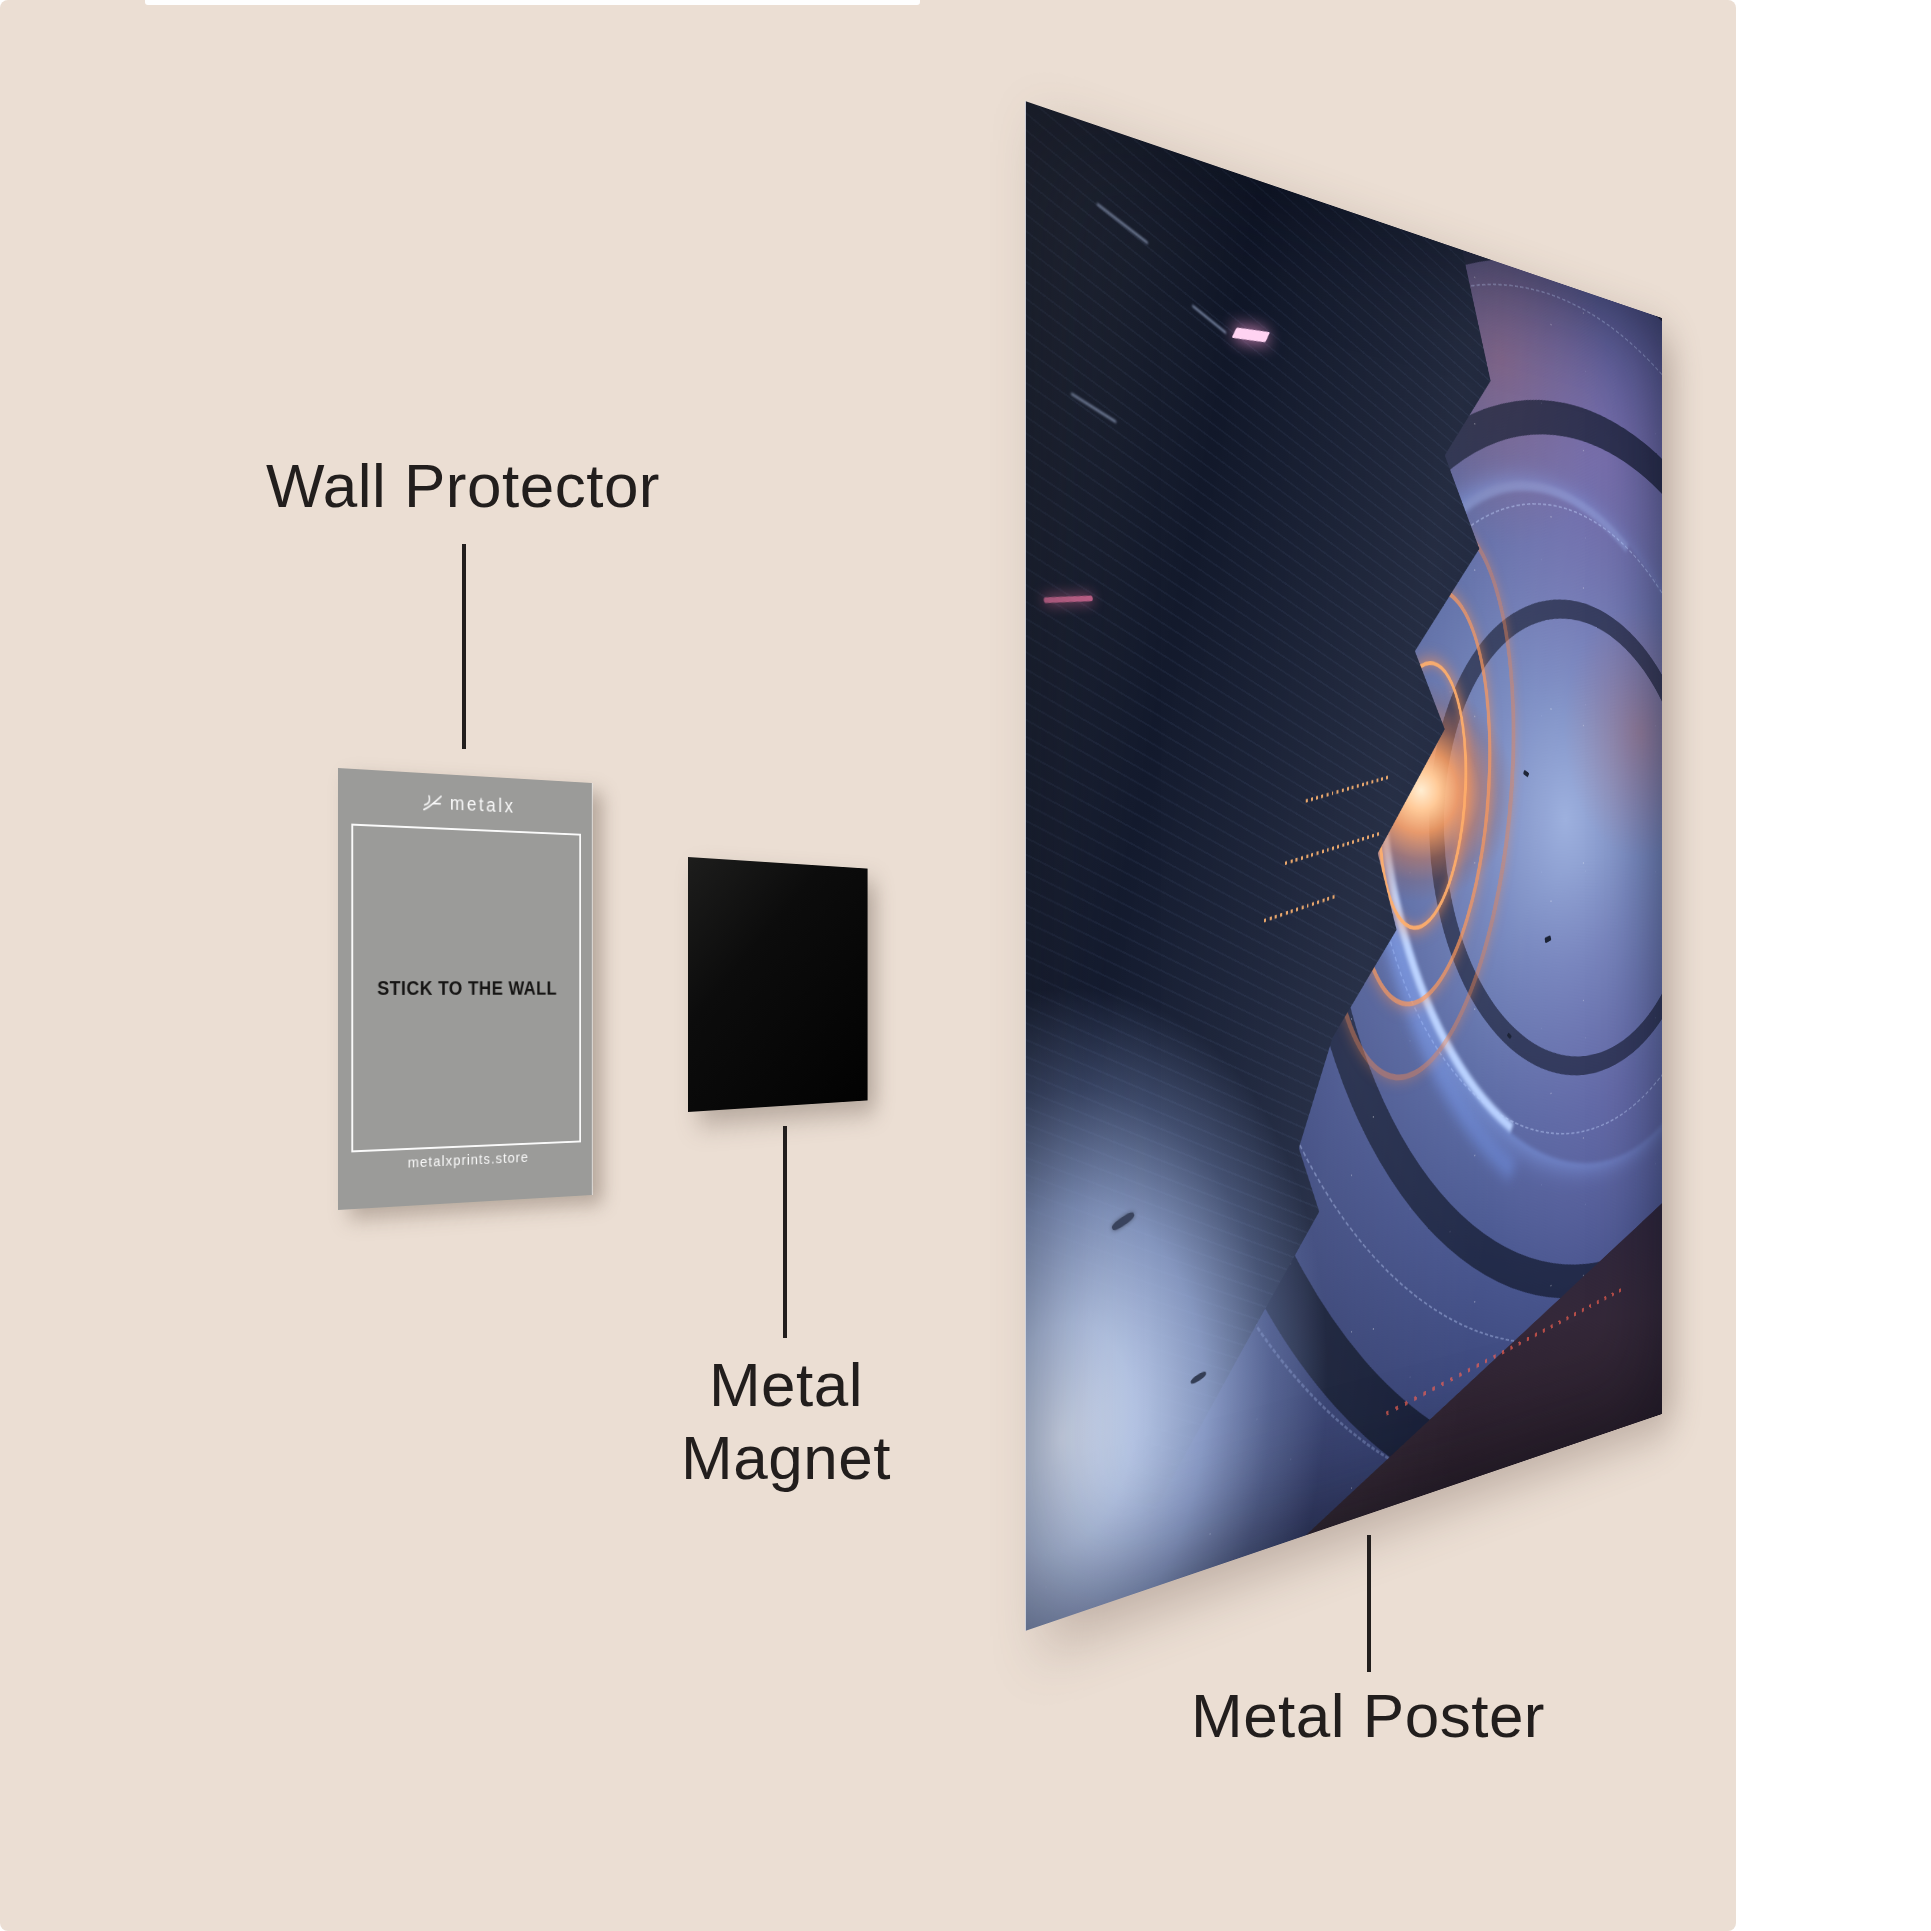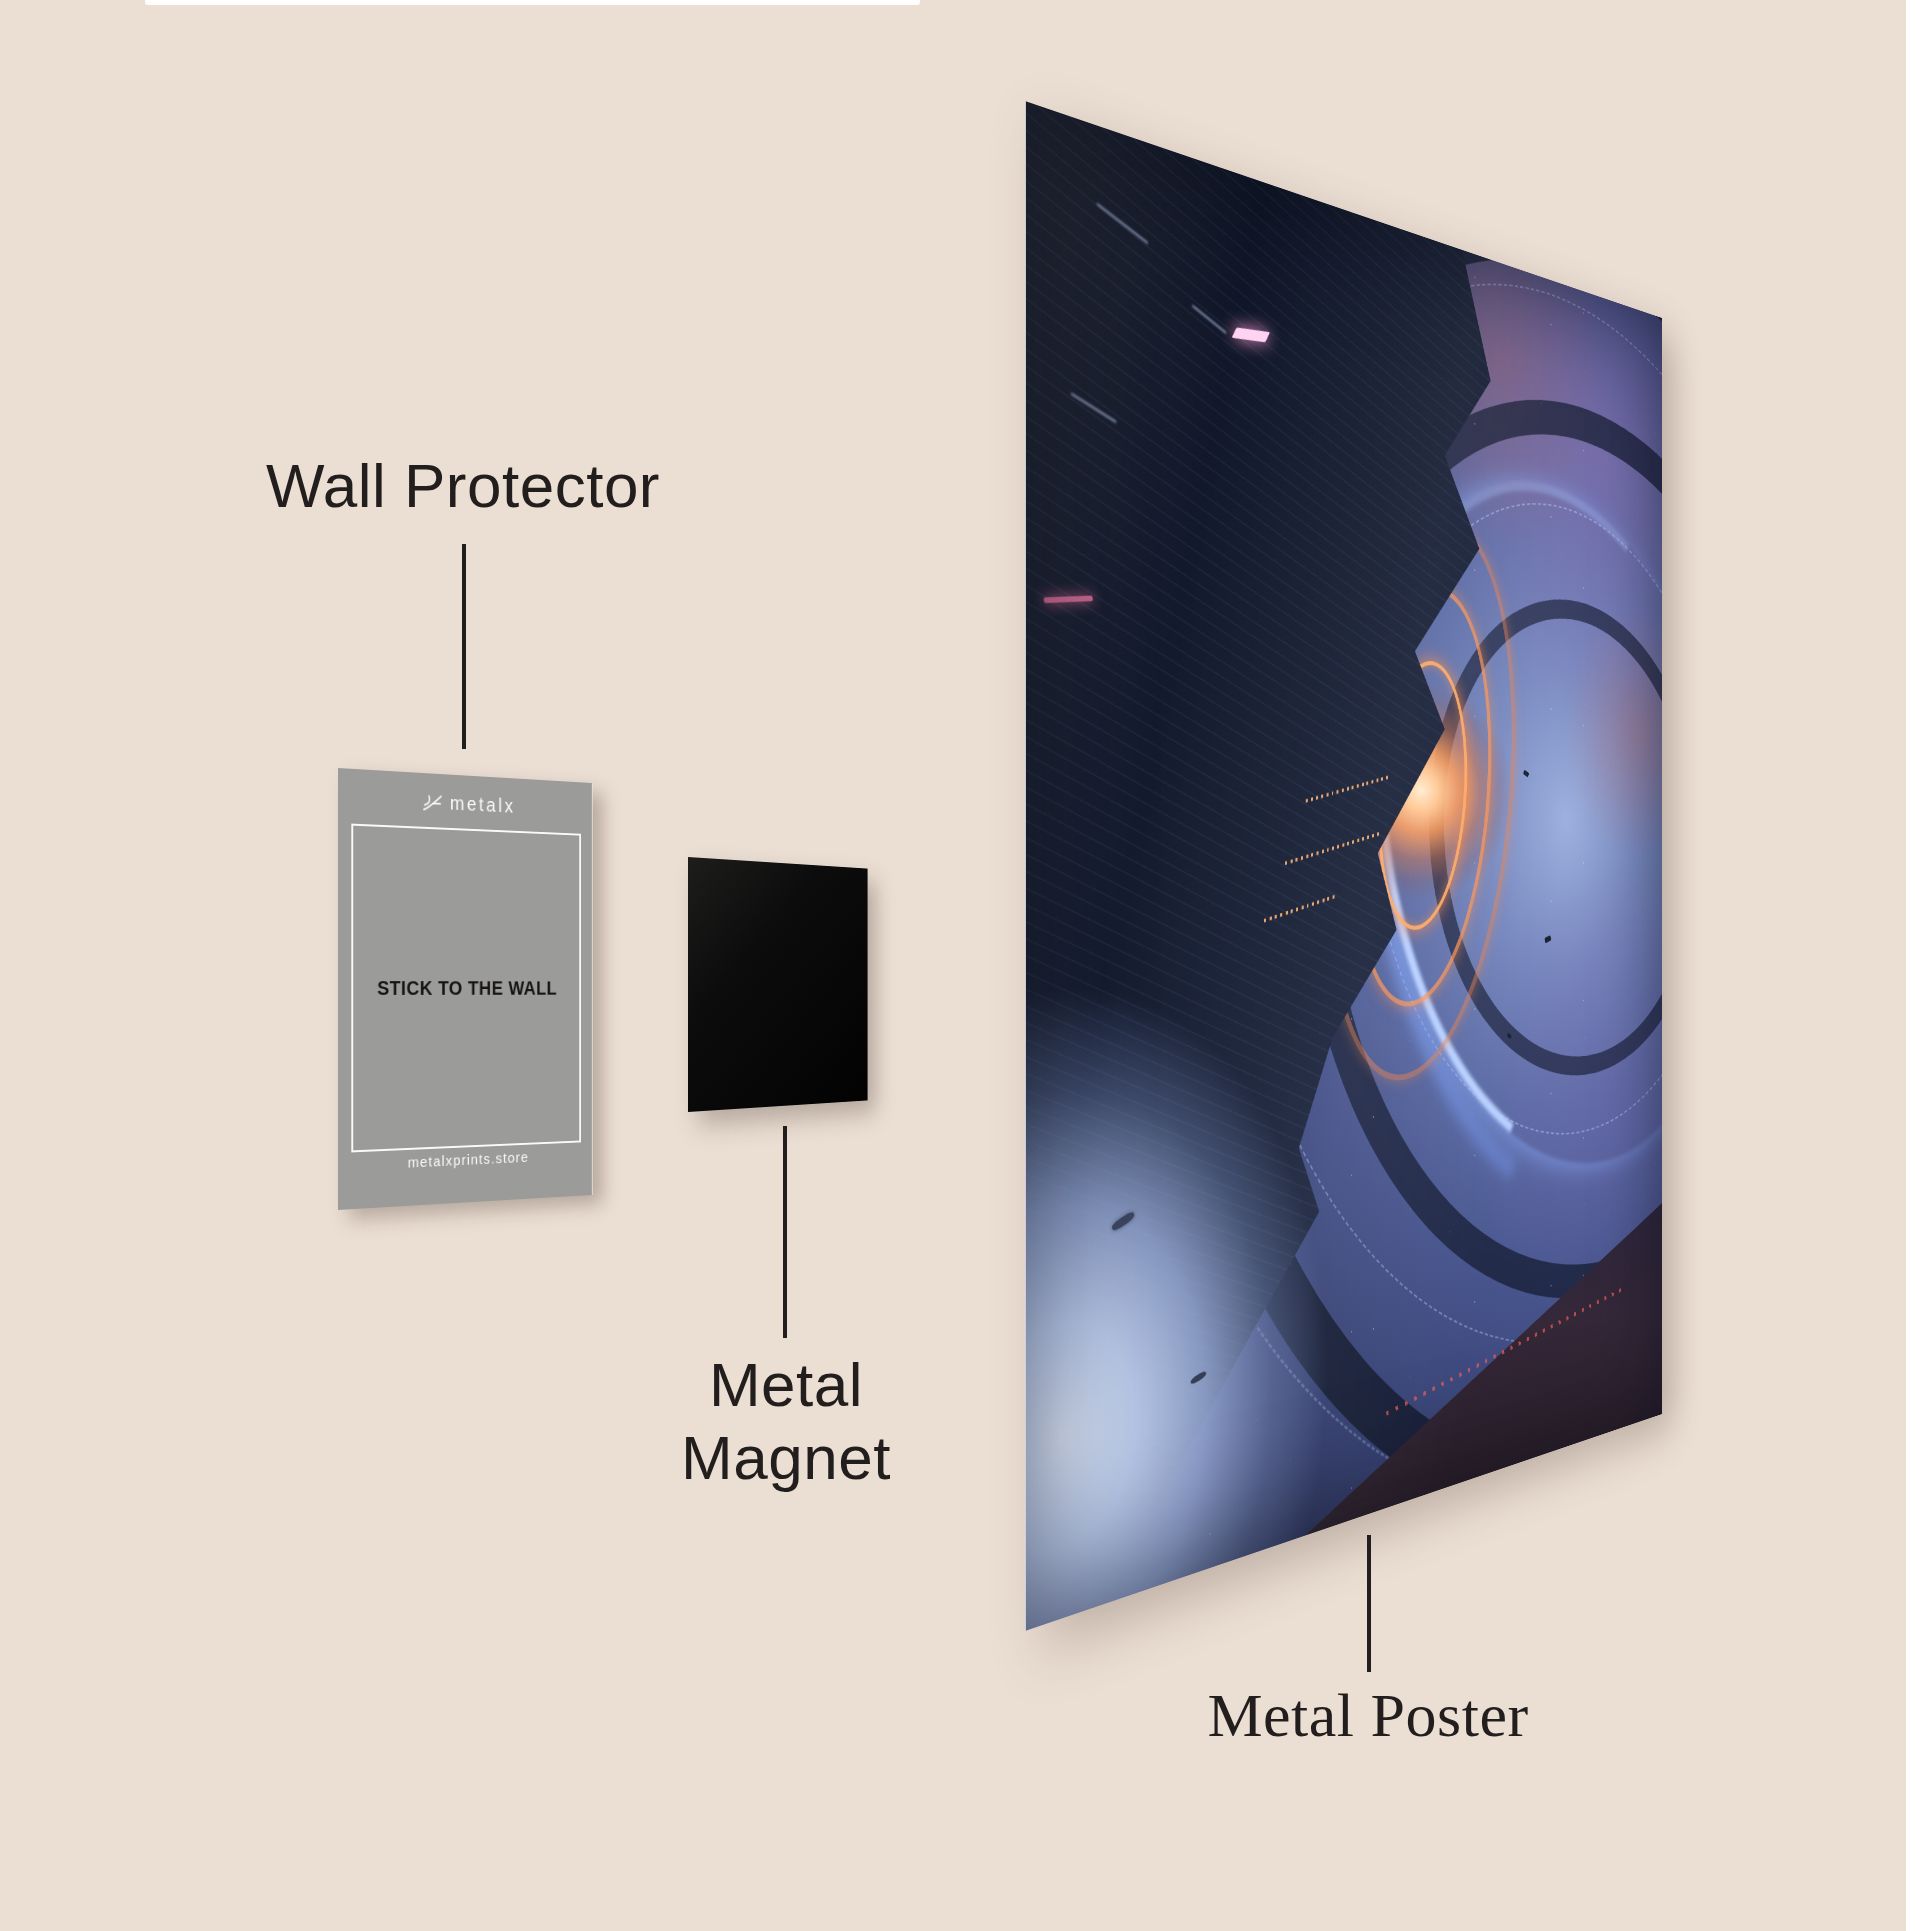--- a/index.html
+++ b/index.html
@@ -1,31 +1,31 @@
 <!DOCTYPE html>
 <html><head>
 <meta charset="utf-8">
 <style>
   html,body{margin:0;padding:0;}
   body{width:1931px;height:1931px;font-family:"Liberation Sans",sans-serif;}
-  .scene{position:relative;width:1906px;height:1931px;background:#ebded3;overflow:hidden;}
+  .scene{position:relative;width:1736px;height:1931px;background:#ebded3;overflow:hidden;border-radius:8px;}
 
   
   .top-strip{position:absolute;left:145px;top:0;width:775px;height:4.8px;background:#fefefe;border-radius:0 0 2.9px 2.9px;}
 
   
   .label{position:absolute;transform:translateX(-50%);font-size:62px;color:#221e1d;white-space:nowrap;letter-spacing:0.5px;}
   .label-2line{text-align:center;line-height:73px;}
   .leader{position:absolute;width:3.9px;background:#221e1d;}
   .leader-wall{left:462px;top:544px;height:205px;}
   .leader-magnet{left:783px;top:1126px;height:212px;}
   .leader-poster{left:1367px;top:1535px;height:137px;}
   .label-wall{left:463px;top:450px;}
   .label-strong{left:786px;top:1348px;}
-  .label-poster{left:1368px;top:1680px;font-family:Liberation Serif, serif;}
+  .label-poster{left:1368px;top:1680px;}
 
   
   .wall-card{position:absolute;left:338px;top:768px;width:285px;height:442px;
     background:#9b9b99;transform-origin:0 50%;
     transform:perspective(1159px) rotateY(17.2deg);
     border-right:1.9px solid rgba(255,255,255,.75);
     box-shadow:11.6px 9.7px 19.3px rgba(105,88,76,.4);}
   .card-logo{position:absolute;left:0;top:19.3px;width:100%;display:flex;align-items:center;justify-content:center;gap:7.7px;
     color:rgba(255,255,255,.95);font-size:19.3px;letter-spacing:2.9px;font-weight:400;}
   .card-logo svg{display:block;}

